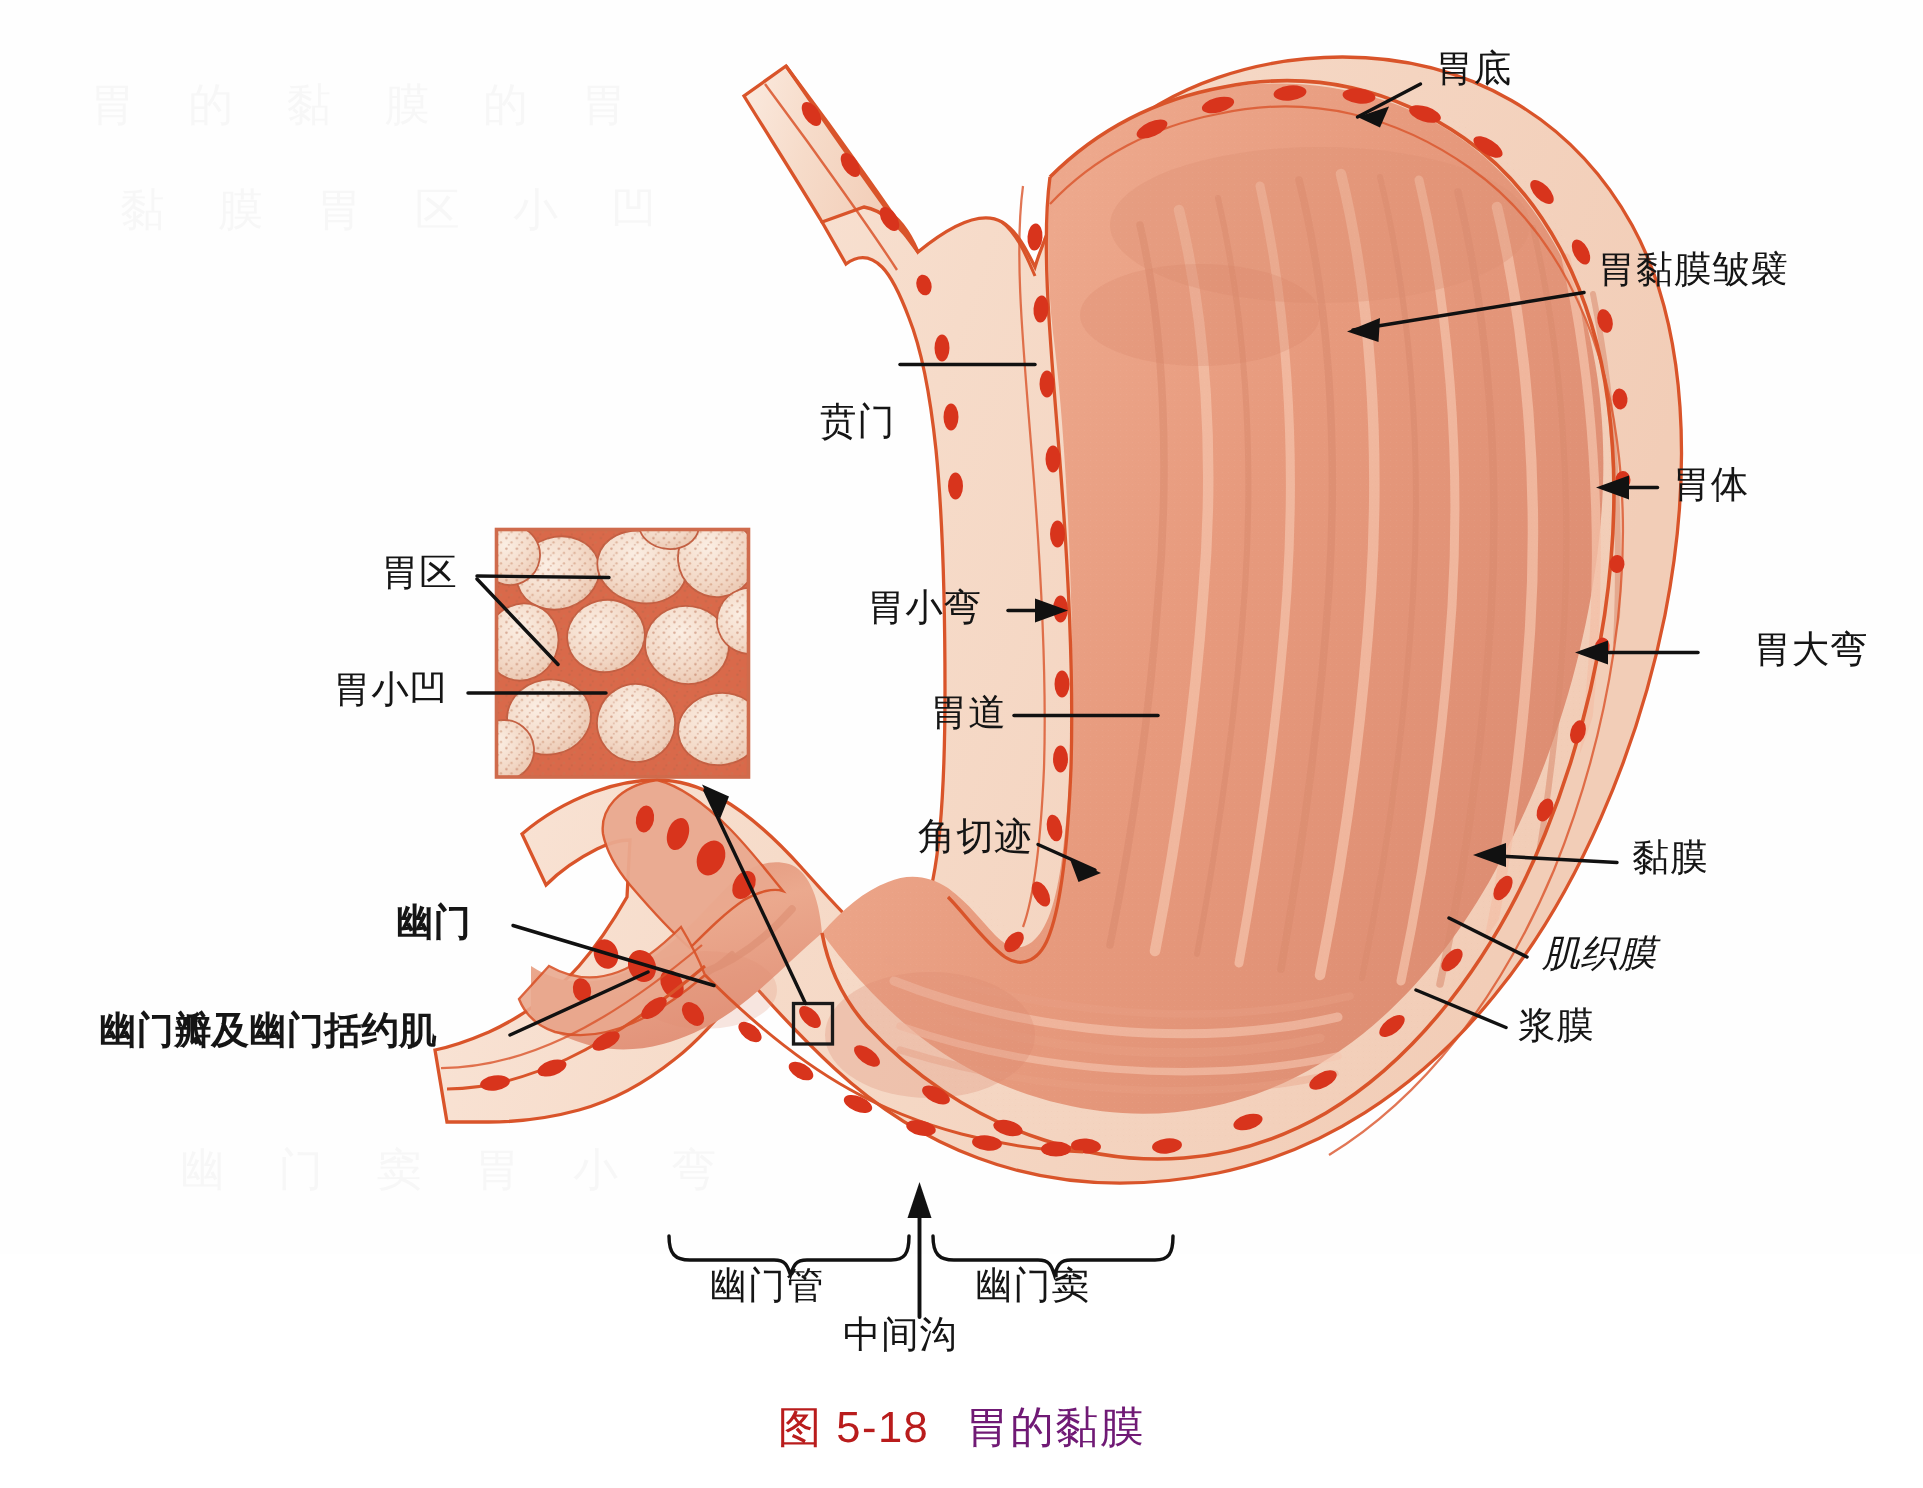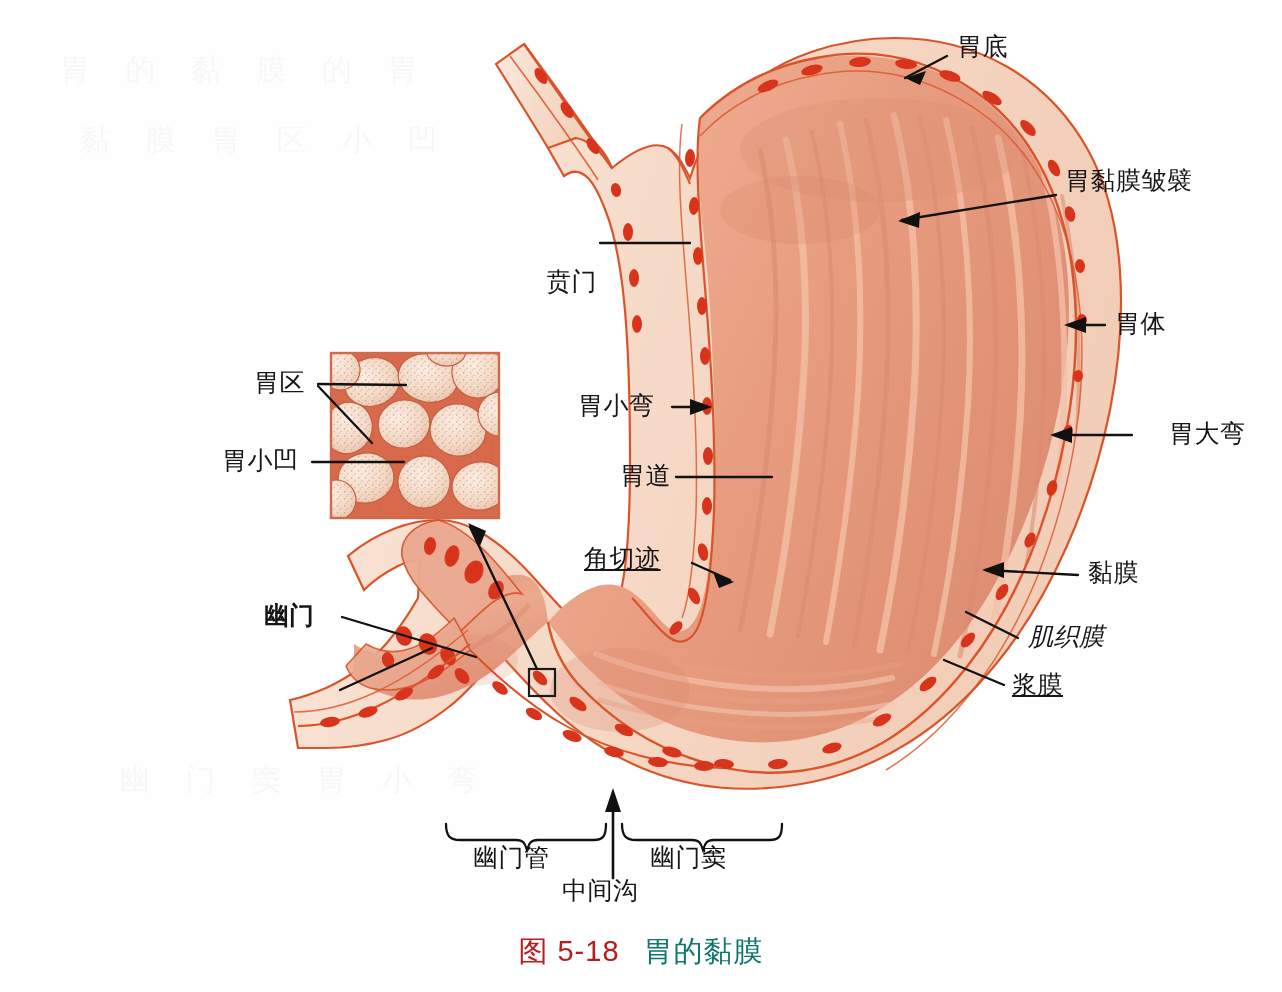--- a/index.html
+++ b/index.html
@@ -50,21 +50,21 @@
     font-size: 29px;
     white-space: nowrap;
     letter-spacing: 1px;
   }
   .caption .cap-num {
     color: #b91c1c;
     font-family: "Liberation Sans", sans-serif;
     font-weight: normal;
   }
   .caption .cap-title {
-    color: #0f766e;
+    color: #701a75;
     margin-left: 24px;
     font-family: "Liberation Serif", "DejaVu Serif", serif;
   }
   .bleed {
     position: absolute;
     color: rgba(120,120,130,0.055);
     font-size: 30px;
     font-family: "Liberation Serif", serif;
     white-space: nowrap;
     pointer-events: none;
@@ -471,36 +471,37 @@
   <div class="label" style="left:1065px; top:168px;">胃黏膜皱襞</div>
 
   <div class="label" style="left:1115px; top:311px;">胃体</div>
 
   <div class="label" style="left:1142px; top:421px;margin-left:27px;">胃大弯</div>
 
   <div class="label" style="left:1088px; top:560px;">黏膜</div>
 
   <div class="label" style="left:1028px; top:624px;font-style:italic;">肌织膜</div>
 
-  <div class="label" style="left:1012px; top:672px;text-decoration:underline;">浆膜</div>
+  <div class="label" style="left:1012px; top:672px;">浆膜</div>
 
   <div class="label" style="left:546px; top:229px;margin-top:40px;">贲门</div>
 
   <div class="label" style="left:578px; top:393px;">胃小弯</div>
 
   <div class="label" style="left:620px; top:463px;">胃道</div>
 
-  <div class="label" style="left:584px; top:546px;text-decoration:underline;">角切迹</div>
+  <div class="label" style="left:612px; top:546px;">角切迹</div>
 
   <div class="label" style="left:254px; top:370px;">胃区</div>
 
   <div class="label" style="left:222px; top:448px;">胃小凹</div>
 
   <div class="label label-bold" style="left:264px; top:603px;">幽门</div>
 
+  <div class="label label-bold" style="left:66px; top:675px;">幽门瓣及幽门括约肌</div>
 
   <div class="label" style="left:473px; top:845px;">幽门管</div>
 
   <div class="label" style="left:562px; top:878px;">中间沟</div>
 
   <div class="label" style="left:650px; top:845px;">幽门窦</div>
 
   <div class="caption">
     <span class="cap-num">图 5-18</span><span class="cap-title">胃的黏膜</span>
   </div>

